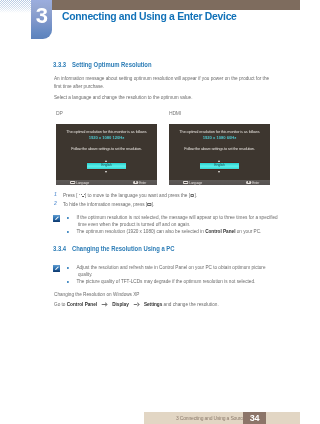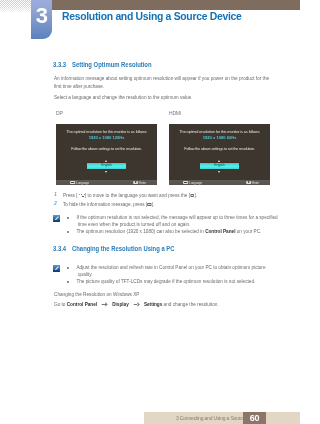--- a/index.html
+++ b/index.html
@@ -77,21 +77,21 @@
 </head>
 <body>
 
 <div class="page">
 
   <div class="dotpat"></div>
   <div class="brownbar"></div>
   <div class="chaptab">
     <div class="chapnum">3</div>
   </div>
-  <div class="chaptitle">Resolution and Using a Source Device</div>
+  <div class="chaptitle">Connecting and Using a Enter Device</div>
 
   <div class="t secnum" style="left:53px;top:61px">3.3.3</div>
   <div class="t sectitle" style="left:72px;top:61px">Setting Optimum Resolution</div>
 
   <div class="t body" style="left:54px;top:75.7px">An information message about setting optimum resolution will appear if you power on the product for the</div>
   <div class="t body" style="left:54px;top:84.2px">first time after purchase.</div>
   <div class="t body" style="left:54px;top:95.2px">Select a language and change the resolution to the optimum value.</div>
 
   <div class="osdlabel" style="left:56px;top:110.3px">DP</div>
   <div class="osd" style="left:56px;top:123.5px;width:101px;height:61.5px">
@@ -158,15 +158,15 @@
   <div class="t note" style="left:66.5px;top:264.8px"><span class="ib"></span><span>Adjust the resolution and refresh rate in Control Panel on your PC to obtain optimum picture</span></div>
   <div class="t note" style="left:78px;top:271.5px">quality.</div>
   <div class="t note" style="left:66.5px;top:278.8px"><span class="ib"></span><span>The picture quality of TFT-LCDs may degrade if the optimum resolution is not selected.</span></div>
 
   <div class="t subhead" style="left:54px;top:292px">Changing the Resolution on Windows XP</div>
   <div class="t body" style="left:54px;top:301.8px"><span>Go to </span><b>Control Panel</b><span class="arw"></span><b>Display</b><span class="arw"></span><b>Settings</b><span> and change the resolution.</span></div>
 
   <div class="footbar"></div>
   <div class="foottxt">3 Connecting and Using a Source Device</div>
   <div class="pagebox"></div>
-  <div class="pagenum">60</div>
+  <div class="pagenum">34</div>
 
 </div>
 
 </body></html>

